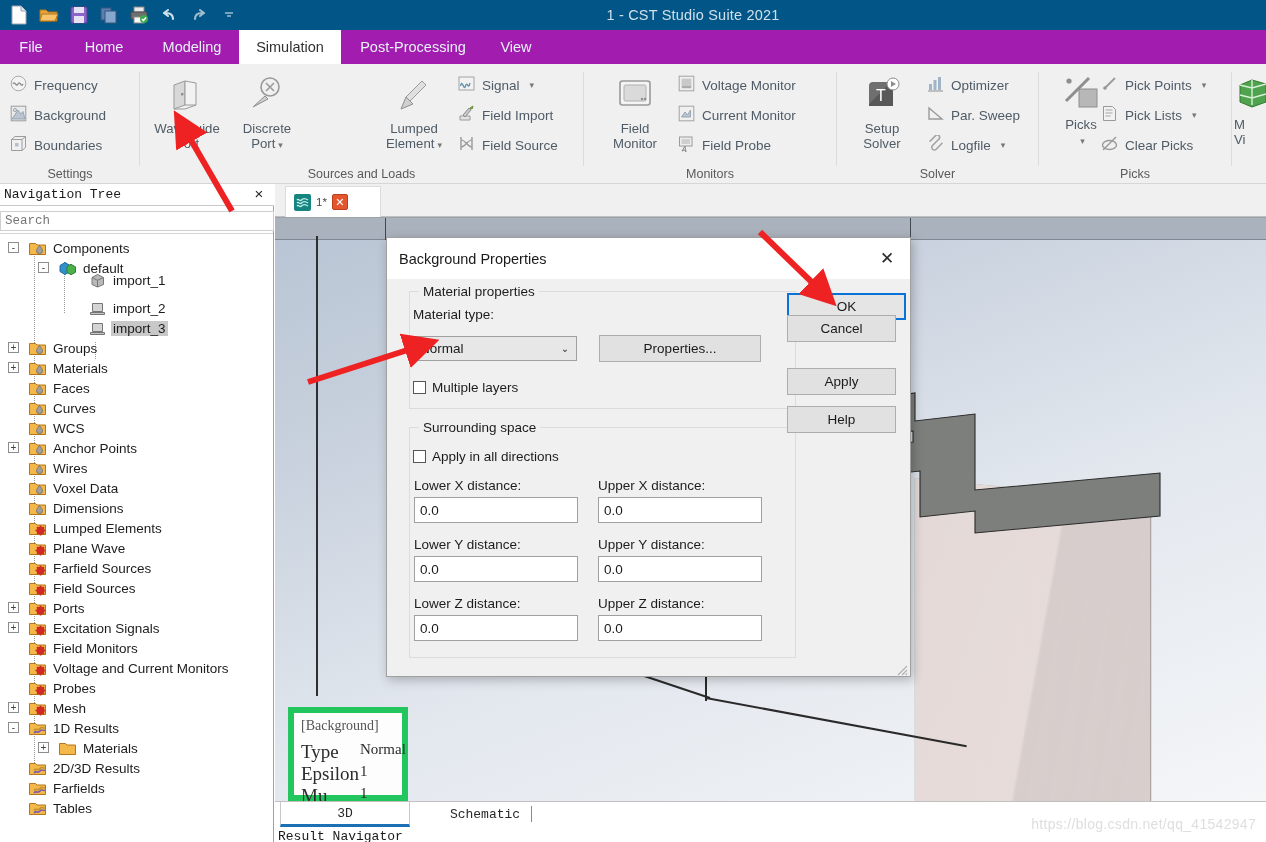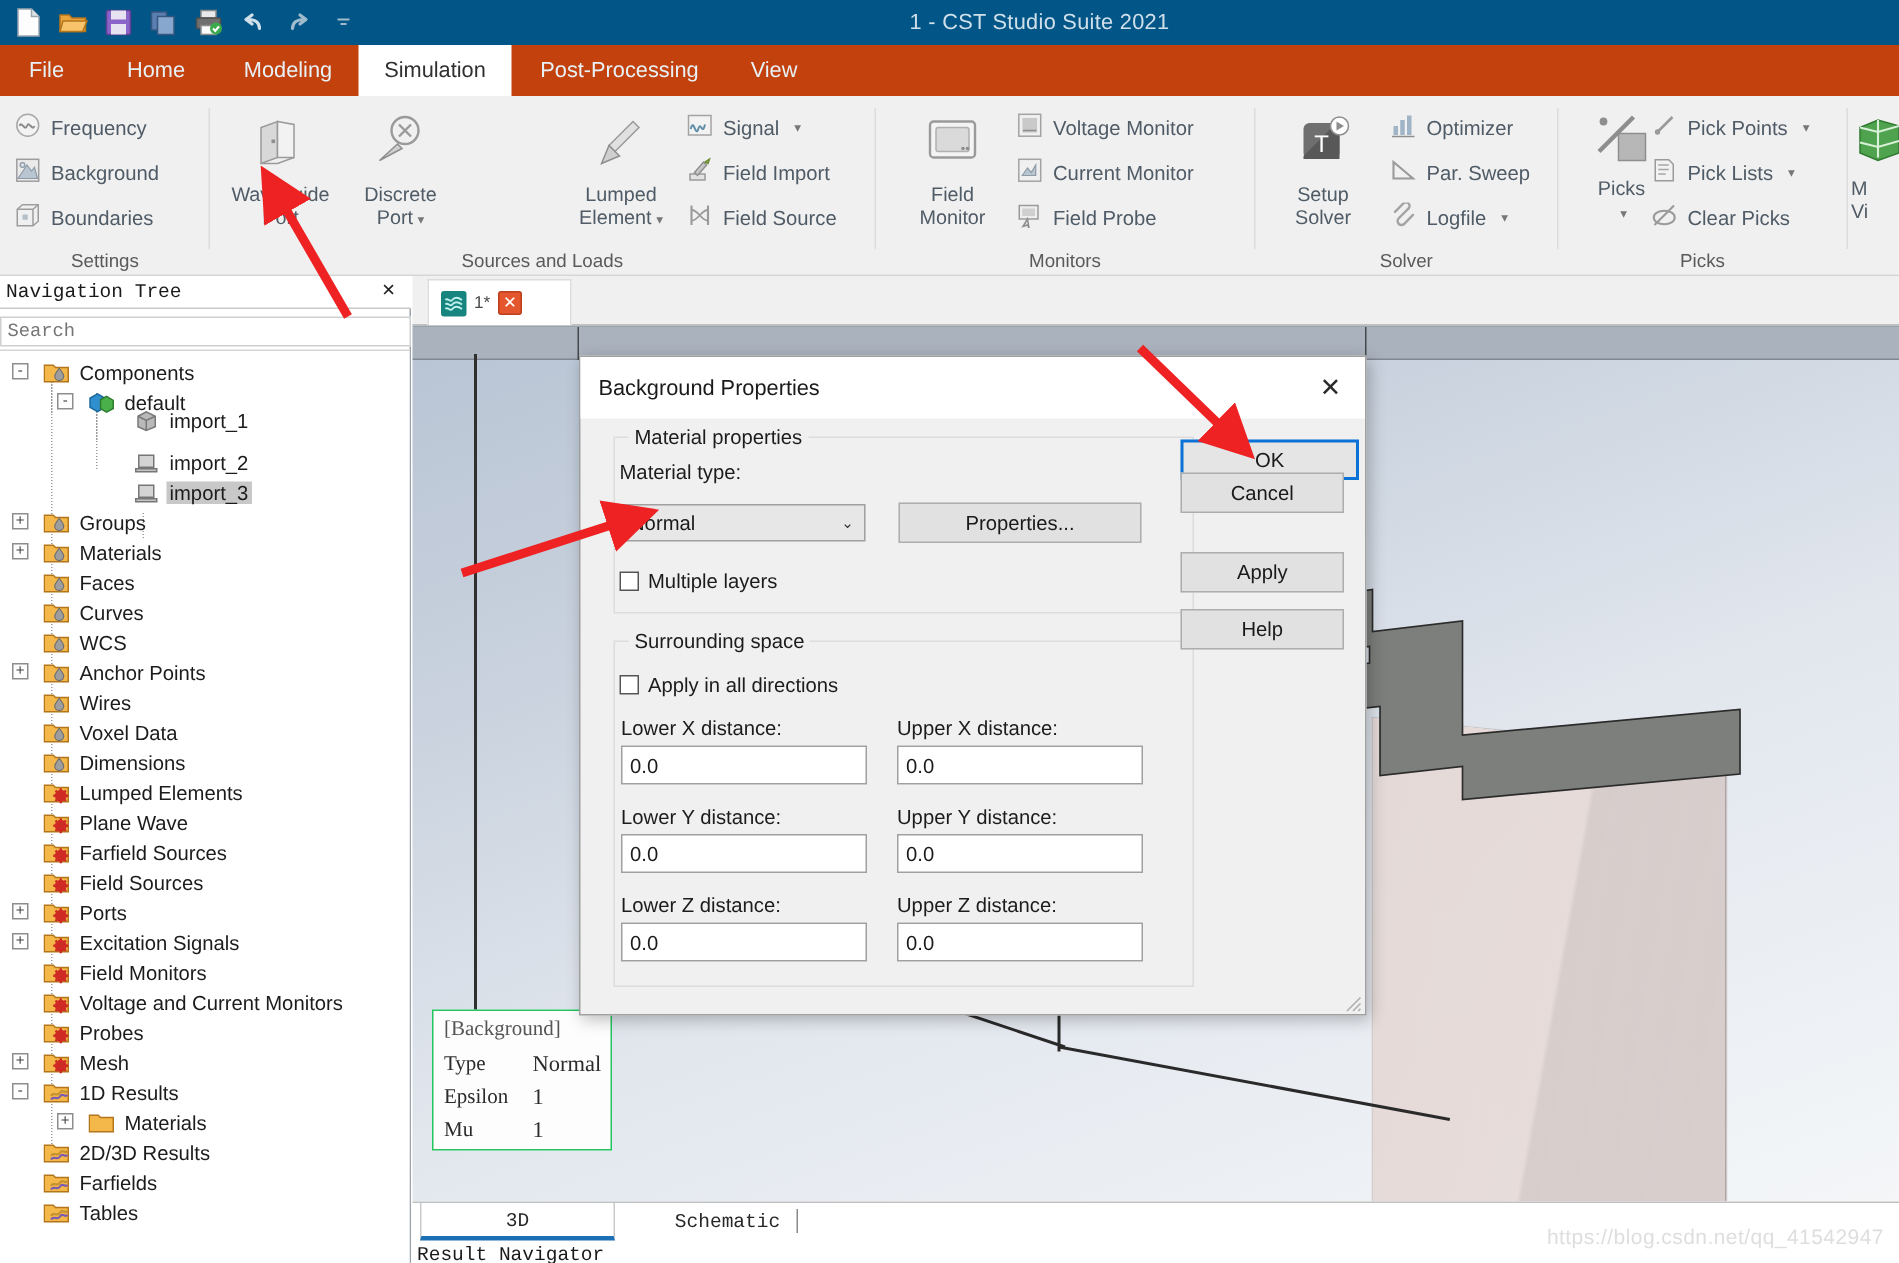--- a/index.html
+++ b/index.html
@@ -25,21 +25,21 @@
   .title-text {
     position: absolute; left: 0; top: 0; width: 1266px; height: 30px;
     display: flex; align-items: center; justify-content: center;
     color: #cfe0ea; font-size: 14.5px; letter-spacing: .2px;
     padding-left: 120px;
   }
 
   
   .tabstrip {
     position: absolute; left: 0; top: 30px; width: 1266px; height: 34px;
-    background: #c2410c;
+    background: #a21caf;
   }
   .tab {
     position: absolute; top: 0; height: 34px;
     display: flex; align-items: center; justify-content: center;
     color: #e8f1f6; font-size: 14.5px; padding: 0 14px; cursor: default;
   }
   .tab.active { background: #ffffff; color: #303030; }
 
   
   .ribbon {
@@ -138,26 +138,26 @@
     box-shadow: 0 0 0 0.5px rgba(140,130,128,.35);
   }
   .trace {
     position: absolute; fill: #7c7f7c; stroke: #2b2b2b; stroke-width: 1.1;
   }
 
   .axis-line { position: absolute; background: #2a2a2a; }
 
   
   .legend {
-    position: absolute; left: 288px; top: 673px; width: 120px; height: 94px;
-    background: #fdfdfd; border: 1px solid #22c55e;
+    position: absolute; left: 288px; top: 707px; width: 120px; height: 94px;
+    background: #fdfdfd; border: 6px solid #22c55e;
     font-family: "Liberation Serif", serif; color: #2b2b2b;
   }
   .legend .lg-title { position: absolute; left: 7px; top: 5px; font-size: 14px; color: #555; }
-  .legend .lg-k { position: absolute; left: 7px; font-size: 14px; }
+  .legend .lg-k { position: absolute; left: 7px; font-size: 19px; }
   .legend .lg-v { position: absolute; left: 66px; font-size: 15px; }
 
   
   .viewtabs {
     position: absolute; left: 275px; top: 801px; width: 991px; height: 26px;
     background: #ffffff; border-top: 1px solid #c0c0c0;
   }
   .vtab {
     position: absolute; top: 0; height: 25px; display: flex; align-items: center;
     justify-content: center; font-family: "Liberation Mono", monospace; font-size: 13px;

